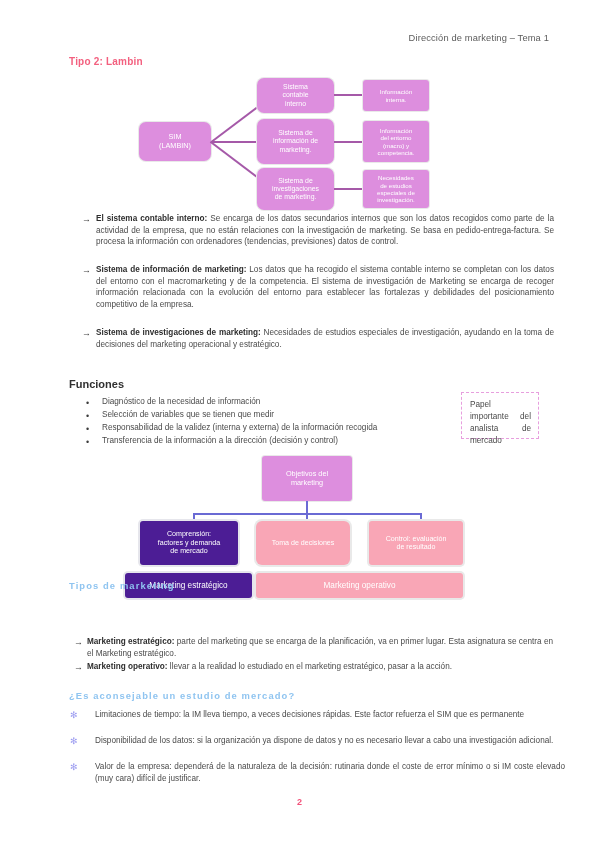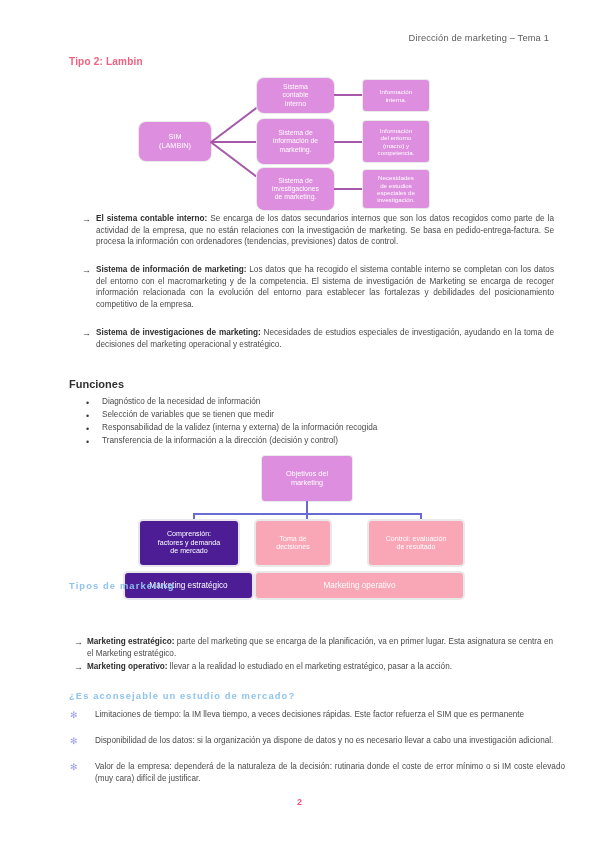--- a/index.html
+++ b/index.html
@@ -229,37 +229,38 @@
   </div>
   <div class="dot-item" style="left:86px; top:422px; width:380px; padding-left:16px;">
     <span class="dot">•</span>
     <span>Responsabilidad de la validez (interna y externa) de la información recogida</span>
   </div>
   <div class="dot-item" style="left:86px; top:435px; width:380px; padding-left:16px;">
     <span class="dot">•</span>
     <span>Transferencia de la información a la dirección (decisión y control)</span>
   </div>
 
+  <div class="callout" style="left:461px; top:392px; width:78px; height:47px;">Papel importante del analista de mercado</div>
 
   <div>
 
     <div class="node orchid" style="left:262px; top:456px; width:90px; height:45px; font-size:7.3px;">
       <span>Objetivos del marketing</span>
     </div>
 
     <div class="conn-blue" style="left:306px; top:501px; width:2px; height:14px;"></div>
     <div class="conn-blue" style="left:193px; top:513px; width:229px; height:2px;"></div>
     <div class="conn-blue" style="left:193px; top:513px; width:2px; height:8px;"></div>
     <div class="conn-blue" style="left:306px; top:513px; width:2px; height:8px;"></div>
     <div class="conn-blue" style="left:420px; top:513px; width:2px; height:8px;"></div>
 
     <div class="node peri" style="left:140px; top:521px; width:98px; height:44px; font-size:7.1px;">
       <span>Comprensión: factores y demanda de mercado</span>
     </div>
-    <div class="node pink" style="left:256px; top:521px; width:74px; height:44px; font-size:7.1px;">
+    <div class="node pink" style="left:256px; top:521px; width:94px; height:44px; font-size:7.1px;border-radius:6px;">
       <span>Toma de decisiones</span>
     </div>
     <div class="node pink" style="left:369px; top:521px; width:94px; height:44px; font-size:7.1px;">
       <span>Control: evaluación de resultado</span>
     </div>
 
     <div class="node peri" style="left:125px; top:573px; width:127px; height:25px; font-size:8.2px;">
       <span>Marketing estratégico</span>
     </div>
     <div class="node pink" style="left:256px; top:573px; width:207px; height:25px; font-size:8.2px;">

